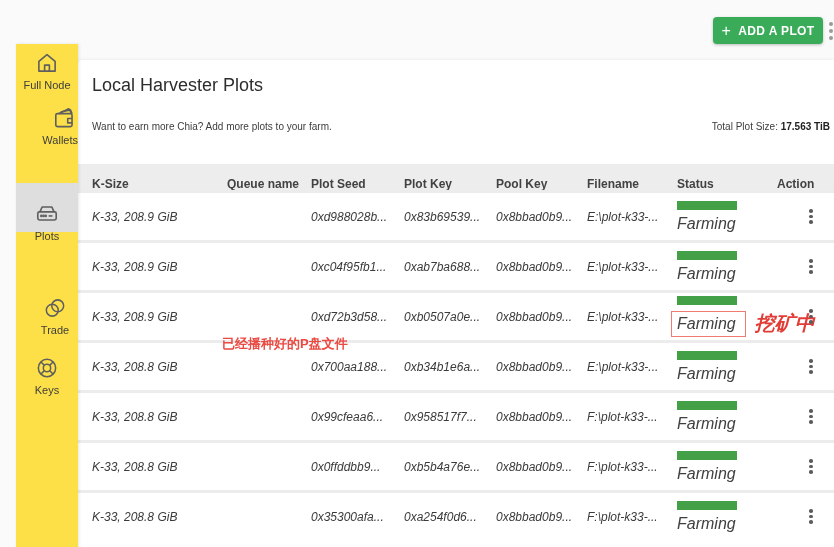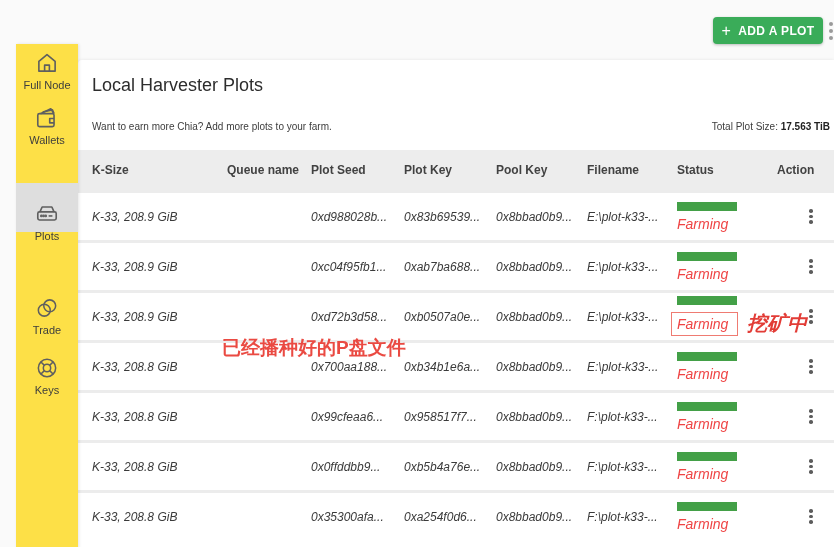--- a/index.html
+++ b/index.html
@@ -14,24 +14,24 @@
     box-shadow:1px 0 3px rgba(0,0,0,0.10);z-index:5;margin-top:44px;
   }
   .nav-item{
     position:absolute;left:0;width:62px;display:flex;flex-direction:column;
     align-items:center;cursor:pointer;
   }
   .nav-item svg{display:block;}
   .nav-label{font-size:11px;color:#3d3d3d;margin-top:3px;white-space:nowrap;}
   .nav-item.selected{background:#dedede;}
   .nav-full-node{top:6px;height:48px;justify-content:flex-start;}
-  .nav-wallets{top:61px;height:50px;}
+  .nav-wallets{top:61px;height:50px;align-items:flex-end;}
   .nav-plots{top:139px;height:49px;padding-top:18px;box-sizing:border-box;text-align:right;}
   .nav-farm{top:192px;height:50px;}
-  .nav-trade{top:251px;height:49px;}
+  .nav-trade{top:251px;height:49px;padding-left:8px;}
   .nav-keys{top:311px;height:50px;}
   
   .add-plot-btn{
     position:absolute;left:713px;top:17px;width:110px;height:27px;
     background:#3aac59;border:none;border-radius:4px;color:#fff;
     font-family:"Liberation Sans",sans-serif;font-size:12px;font-weight:bold;
     letter-spacing:.4px;display:flex;align-items:center;justify-content:center;
     gap:7px;box-shadow:0 1px 3px rgba(0,0,0,0.25);cursor:pointer;z-index:4;
   }
   .add-plot-btn .plus{font-size:16px;font-weight:normal;line-height:1;}
@@ -51,43 +51,43 @@
   }
   .subtitle{font-size:10px;color:#3d3d3d;}
   .total-size{font-size:10px;color:#3d3d3d;white-space:nowrap;}
   .total-size b{color:#222;}
   
   .grid-row{
     display:grid;grid-template-columns:135px 84px 93px 92px 91px 90px 100px 1fr;
     align-items:center;padding-left:14px;box-sizing:border-box;
   }
   .thead{
-    position:absolute;left:0;top:90px;width:756px;height:40px;background:#ededed;
+    position:absolute;left:0;top:104px;width:756px;height:40px;background:#ededed;
   }
   .thead .hcell{font-size:12px;font-weight:bold;color:#424242;}
   .tbody{position:absolute;left:0;top:130px;width:756px;font-style:italic;}
   .trow{
     height:50px;border-top:3px solid #ececec;background:#fff;
   }
   .cell{font-size:12px;color:#3a3a3a;white-space:nowrap;overflow:hidden;}
   .status-cell{display:flex;flex-direction:column;align-items:flex-start;justify-content:center;overflow:visible;}
   .bar{width:60px;height:9px;background:#43a047;margin-bottom:5px;}
   .status-wrap{display:flex;align-items:center;}
-  .status-text{font-size:14px;color:#ef4444;}
+  .status-text{font-size:16px;color:#404040;}
   .status-text.boxed{
     border:1px solid #ef7b72;padding:3px 9px 3px 5px;margin-left:-6px;
   }
   .cn-note{font-size:20px;font-weight:bold;color:#e23c36;margin-left:9px;white-space:nowrap;}
   .cn-note:empty{display:none;}
   .action-cell{display:flex;justify-content:flex-start;padding-left:28px;cursor:pointer;overflow:visible;}
   .kebab{display:flex;flex-direction:column;gap:2px;padding:4px;}
   .kebab i{width:3.5px;height:3.5px;border-radius:50%;background:#5c5c5c;display:block;}
   
   .rows-note{
-    position:absolute;left:222px;top:335px;font-size:19px;font-weight:bold;
+    position:absolute;left:222px;top:335px;font-size:13px;font-weight:bold;
     color:#ea4a42;z-index:6;white-space:nowrap;
   }
 </style>
 </head>
 <body>
 
 <nav class="sidebar">
 
   <div class="nav-item nav-full-node">
     <span>

